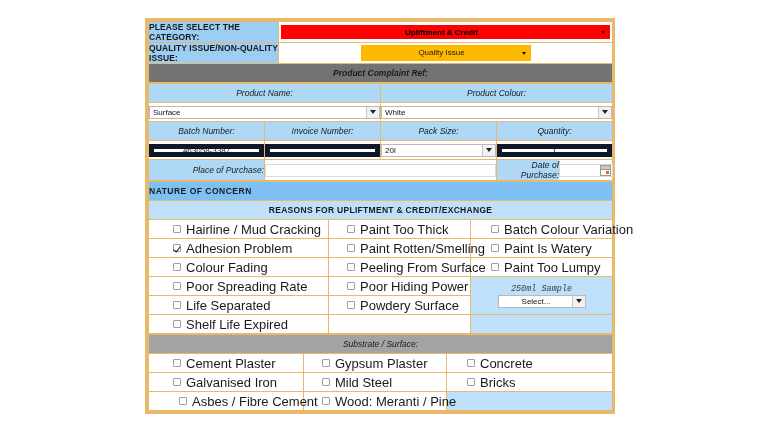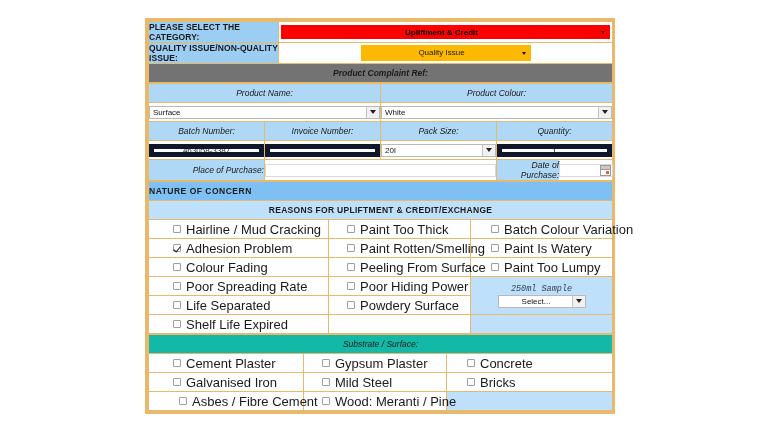--- a/index.html
+++ b/index.html
@@ -38,21 +38,21 @@
   }
   .banner-concern{
     background:#7ec0f3;text-align:left;font-weight:bold;
     font-size:11px;letter-spacing:.5px;color:#1d2b3a;height:20px;
   }
   .banner-reasons{
     background:#bfe0fa;text-align:center;font-weight:bold;
     font-size:7.5px;letter-spacing:.3px;color:#3b4a59;height:16px;
   }
   .banner-sub{
-    background:#14b8a6;text-align:center;font-style:italic;
+    background:#a3a3a3;text-align:center;font-style:italic;
     font-size:8.5px;color:#34414f;height:16px;
   }
 
   
   .lbl-caps{
     background:#9ccdf2;font-weight:bold;font-size:7px;
     color:#22303d;padding-left:8px;letter-spacing:.1px;height:20px;
   }
   .lbl-ital{
     background:#aed8f6;text-align:center;font-style:italic;

